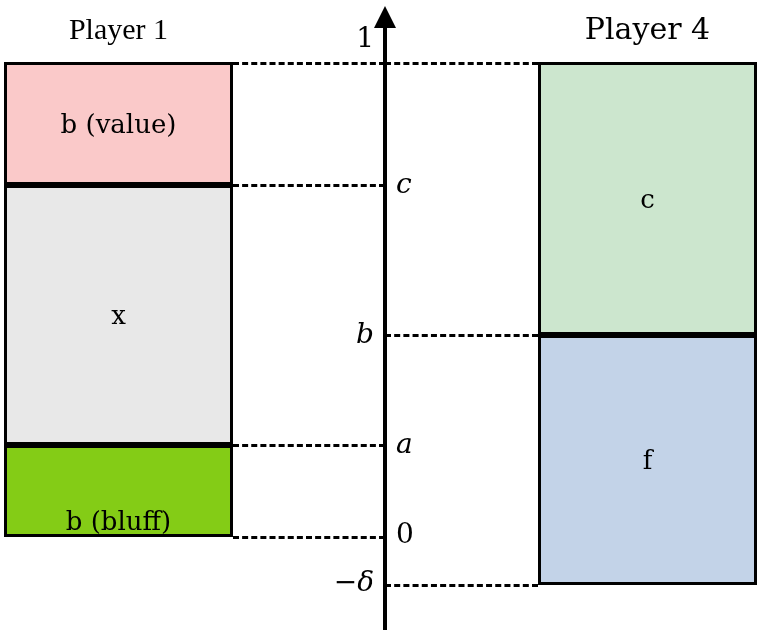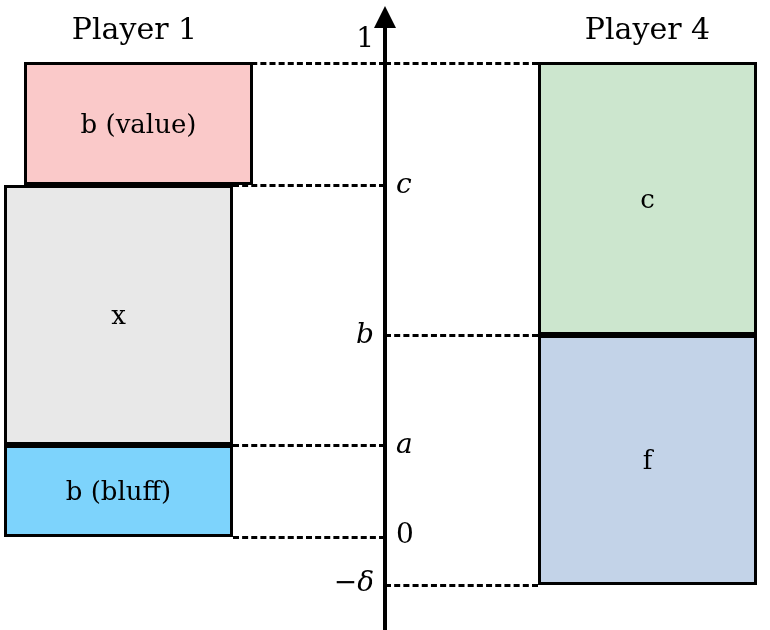--- a/index.html
+++ b/index.html
@@ -22,21 +22,21 @@
   
   .col-title {
     position: absolute;
     font-family: "DejaVu Serif", "Liberation Serif", serif;
     font-size: 30px;
     color: #000000;
     white-space: nowrap;
     text-align: center;
     line-height: 1;
   }
-  #title-p1 { left: 20px;   top: 14px; width: 229px; }
+  #title-p1 { left: 4px;   top: 14px; width: 229px; font-family: Liberation Serif, serif; }
   #title-p2 { left: 538px; top: 14px; width: 219px; }
 
   
   .block {
     position: absolute;
     box-sizing: border-box;
     border: 3px solid #000000;
     display: flex;
     align-items: center;
     justify-content: center;
@@ -116,29 +116,29 @@
   #tick-delta { top: 568px; }
 </style>
 </head>
 <body>
 
 <div id="stage">
 
   <div class="col-title" id="title-p1">Player 1</div>
   <div class="col-title" id="title-p2">Player 4</div>
 
-  <div class="block" id="blk-p1-value" style="background:#fac9c9;margin-left:20px;">
+  <div class="block" id="blk-p1-value" style="background:#fac9c9;">
     <span class="blabel">b (value)</span>
   </div>
 
   <div class="block" id="blk-p1-x" style="background:#e8e8e8;">
     <span class="blabel">x</span>
   </div>
 
-  <div class="block" id="blk-p1-bluff" style="background:#7dd3fc;">
+  <div class="block" id="blk-p1-bluff" style="background:#84cc16;align-items:flex-end;">
     <span class="blabel">b (bluff)</span>
   </div>
 
   <div class="block" id="blk-p2-call" style="background:#cce6ce;">
     <span class="blabel">c</span>
   </div>
 
   <div class="block" id="blk-p2-fold" style="background:#c3d3e8;">
     <span class="blabel">f</span>
   </div>

